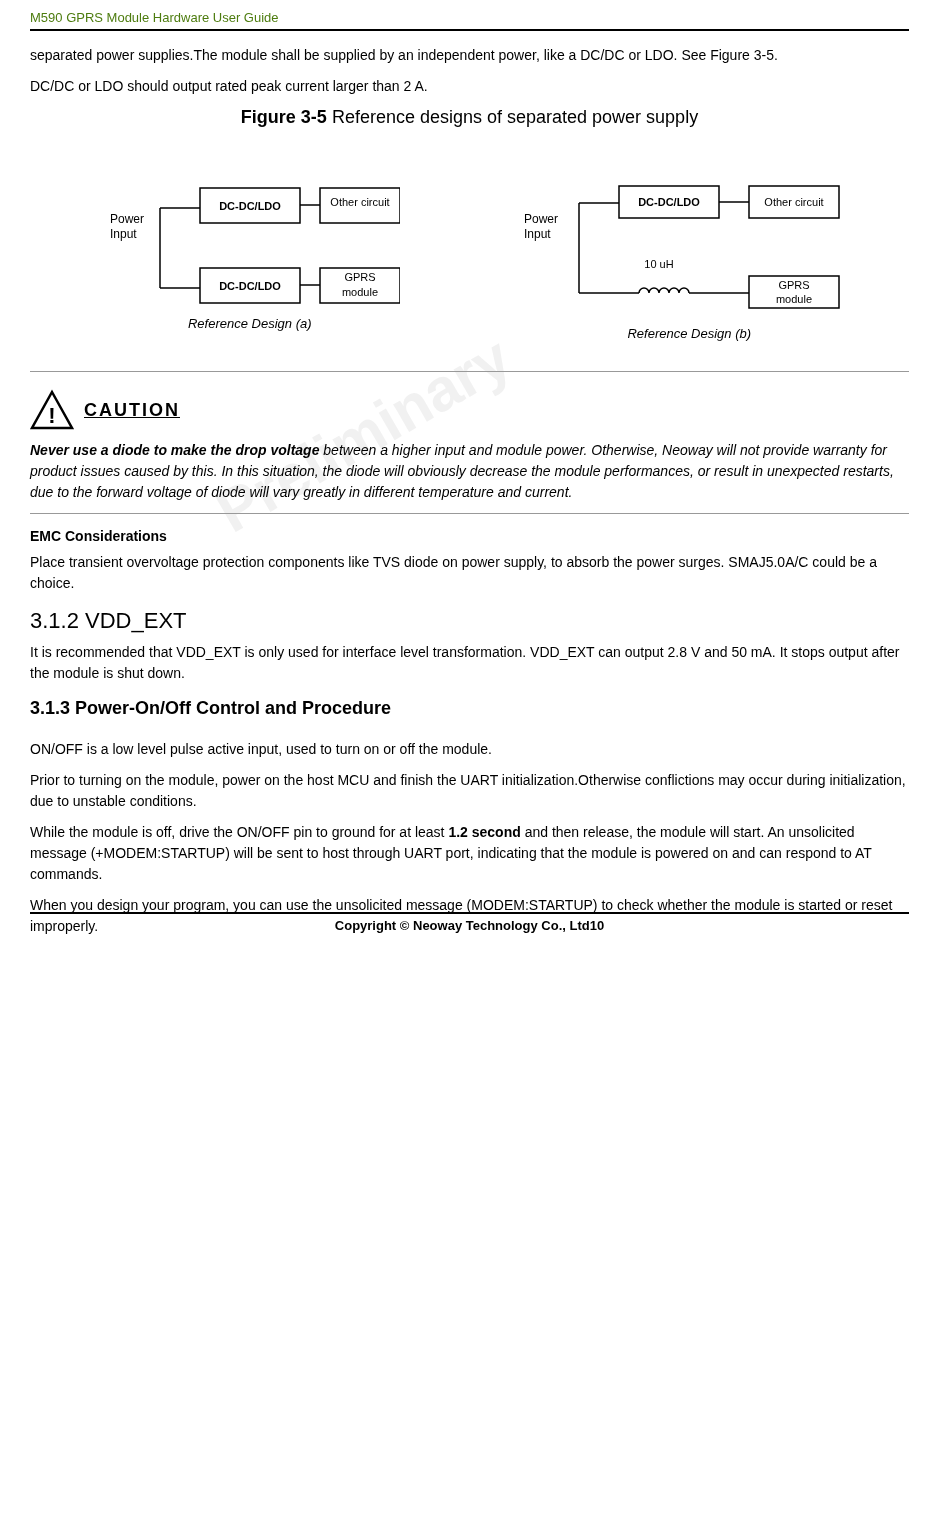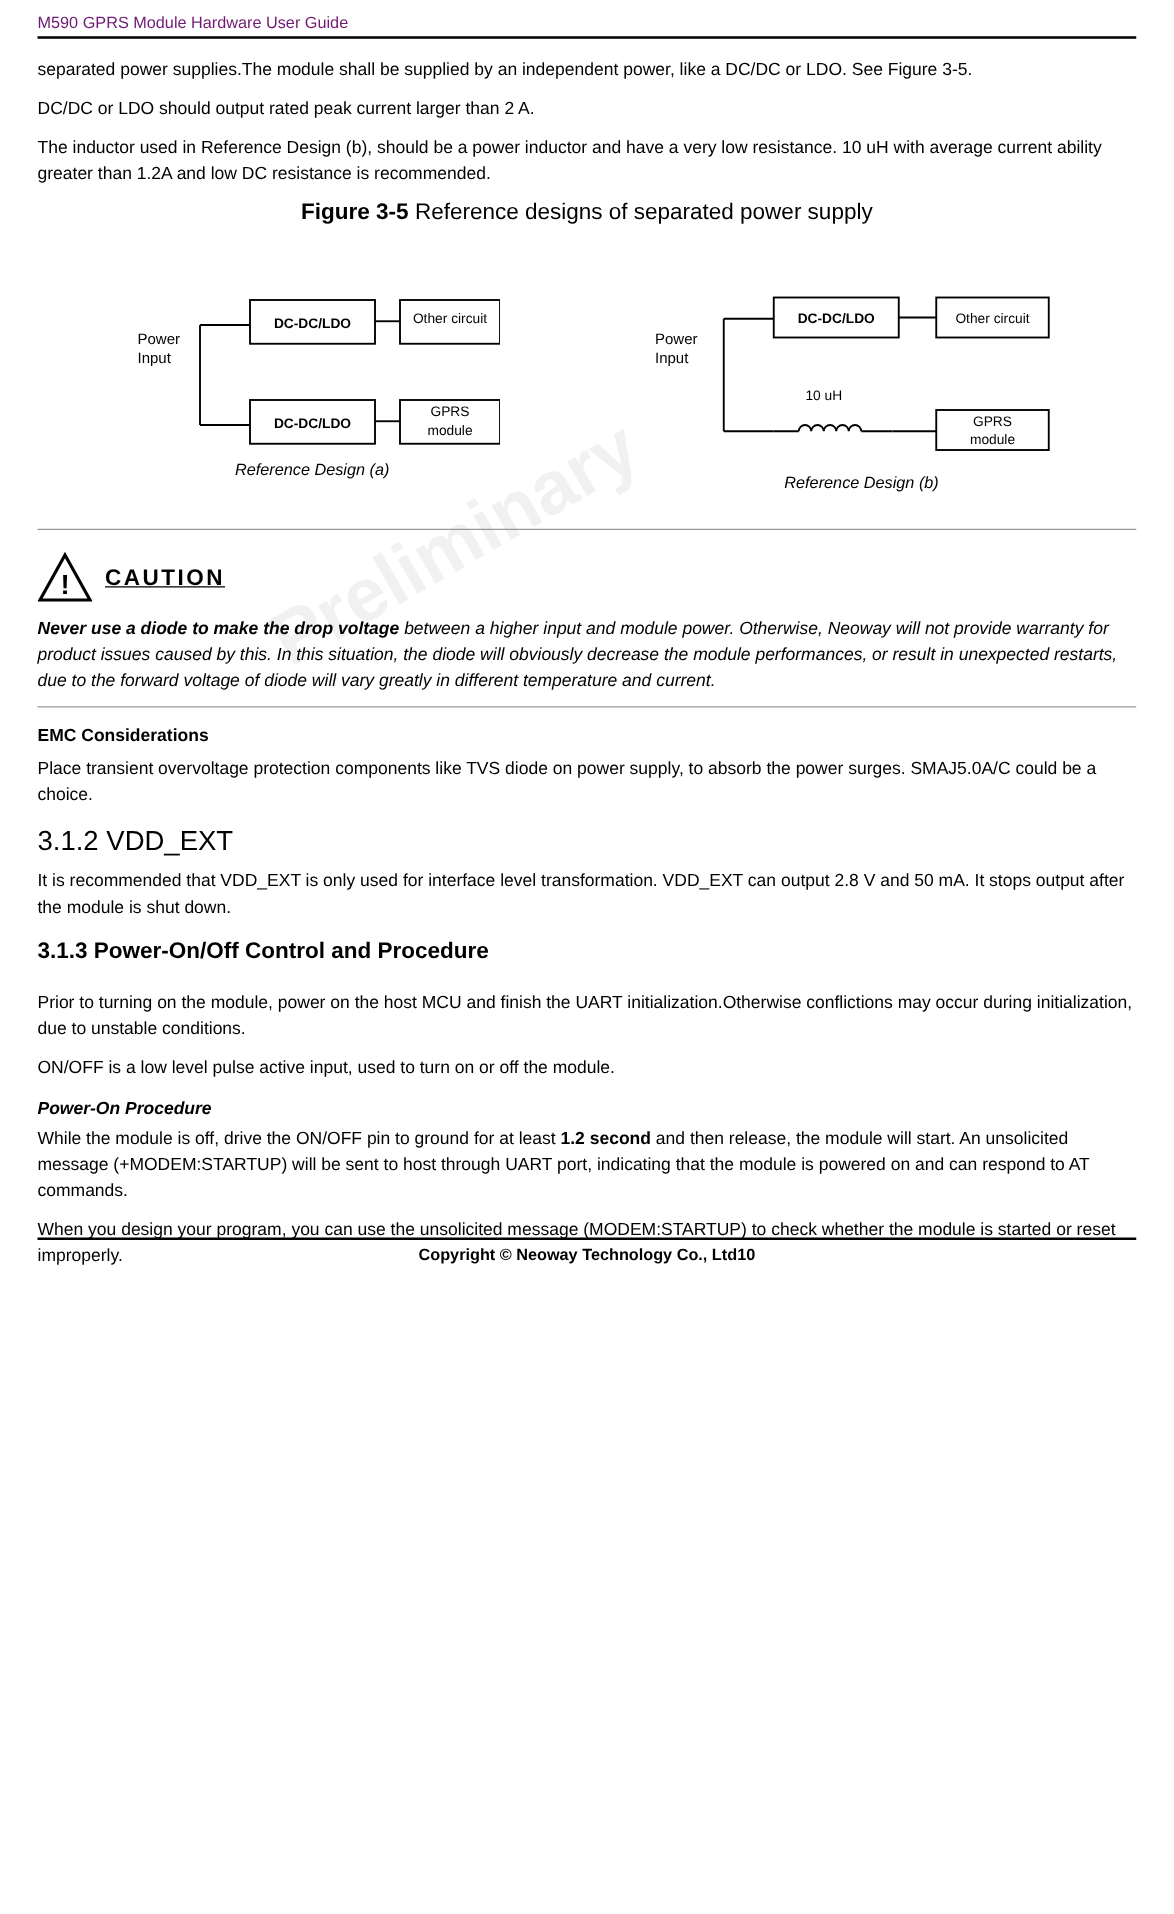--- a/index.html
+++ b/index.html
@@ -19,21 +19,21 @@
       min-height: 1531px;
       padding: 10px 30px 10px 30px;
       position: relative;
     }
 
     .top-header {
       border-bottom: 2px solid #000;
       padding-bottom: 4px;
       margin-bottom: 14px;
       font-size: 13px;
-      color: #701a75;
+      color: #4d7c0f;
     }
 
     .body-text {
       font-size: 14px;
       line-height: 1.5;
       margin-bottom: 10px;
     }
 
     .figure-label {
       text-align: center;
@@ -178,21 +178,20 @@
   <div class="watermark">Preliminary</div>
 
   <div class="content-wrapper">
 
     <div class="top-header">
       <span>M590 GPRS Module Hardware User Guide</span>
     </div>
 
     <p class="body-text">separated power supplies.The module shall be supplied by an independent power, like a DC/DC or LDO. See Figure 3-5.</p>
     <p class="body-text">DC/DC or LDO should output rated peak current larger than 2 A.</p>
-    <p class="body-text">The inductor used in Reference Design (b), should be a power inductor and have a very low resistance. 10 uH with average current ability greater than 1.2A and low DC resistance is recommended.</p>
 
     <p class="figure-label">
       <strong>Figure 3-5</strong>
       <span>Reference designs of separated power supply</span>
     </p>
 
     <div class="circuit-diagram">
 
       <div class="circuit-design">
         <svg class="circuit-svg" width="300" height="160">
@@ -282,24 +281,23 @@
       </p>
     </div>
 
     <p class="section-heading">EMC Considerations</p>
     <p class="body-text">Place transient overvoltage protection components like TVS diode on power supply, to absorb the power surges. SMAJ5.0A/C could be a choice.</p>
 
     <p class="section-heading-large">3.1.2 VDD_EXT</p>
     <p class="body-text">It is recommended that VDD_EXT is only used for interface level transformation. VDD_EXT can output 2.8 V and 50 mA. It stops output after the module is shut down.</p>
 
     <p class="section-heading-medium">3.1.3 Power-On/Off Control and Procedure</p>
+    <p class="body-text">ON/OFF is a low level pulse active input, used to turn on or off the module.</p>
     <p class="body-text">Prior to turning on the module, power on the host MCU and finish the UART initialization.Otherwise conflictions may occur during initialization, due to unstable conditions.</p>
-    <p class="body-text">ON/OFF is a low level pulse active input, used to turn on or off the module.</p>
-
-    <p class="section-heading-sub">Power-On Procedure</p>
+
     <p class="body-text">
       <span>While the module is off, drive the ON/OFF pin to ground for at least </span><strong>1.2 second</strong><span> and then release, the module will start. An unsolicited message (+MODEM:STARTUP) will be sent to host through UART port, indicating that the module is powered on and can respond to AT commands.</span>
     </p>
     <p class="body-text">When you design your program, you can use the unsolicited message (MODEM:STARTUP) to check whether the module is started or reset improperly.</p>
 
     <div class="footer">
       <span>Copyright © Neoway Technology Co., Ltd</span>
       <span>10</span>
     </div>
 

